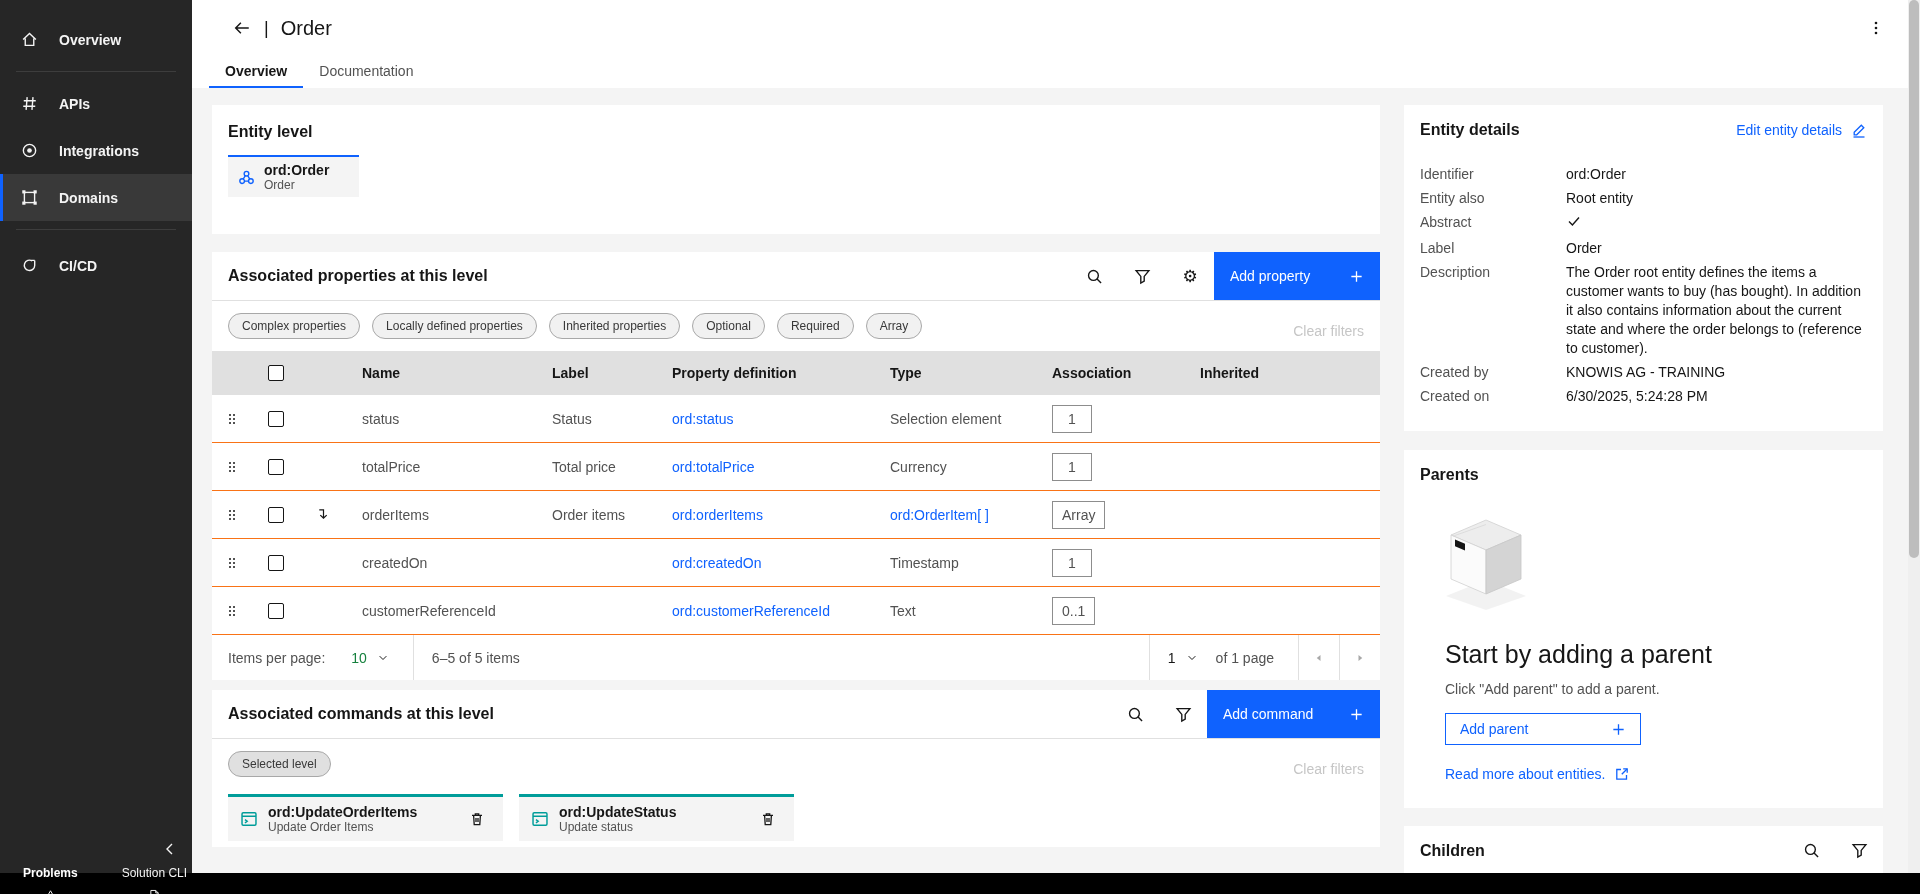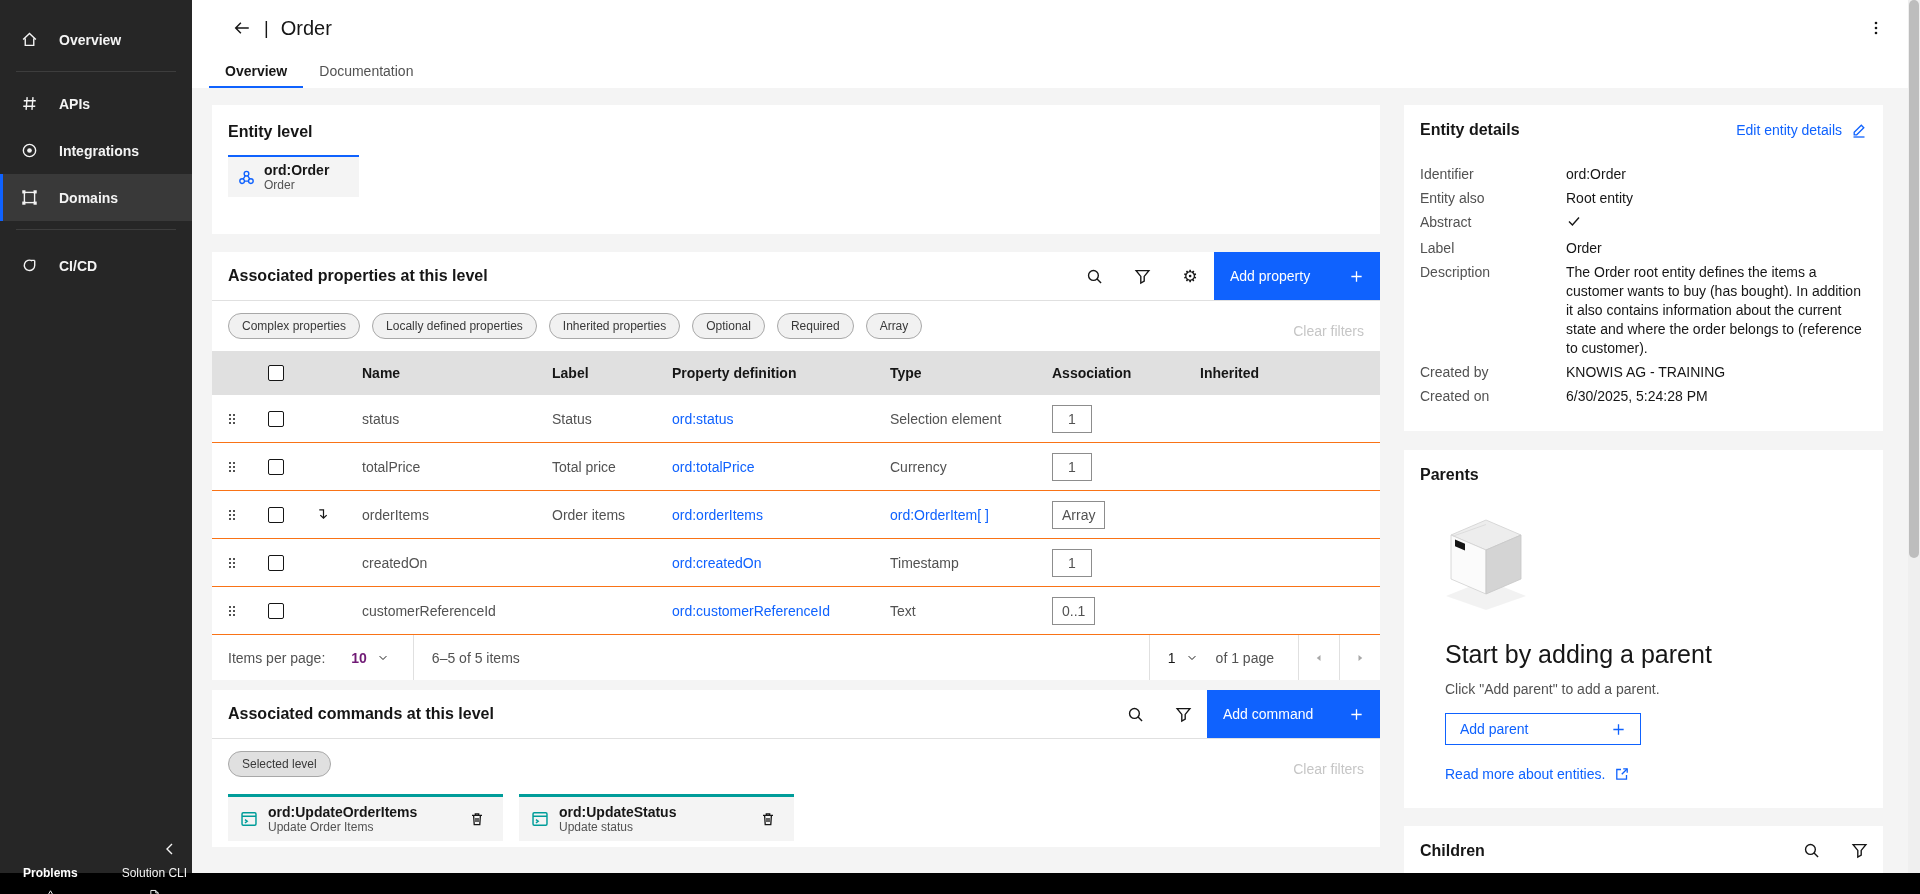--- a/index.html
+++ b/index.html
@@ -78,21 +78,21 @@
   .cell { padding-left:16px; overflow:hidden; white-space:nowrap; }
   .cell.cen { padding-left:0; display:flex; justify-content:center; }
   .cbx { width:16px; height:16px; border:1px solid #161616; border-radius:2px; background:#fff; display:inline-block; cursor:pointer; }
   .drag-ic { cursor:grab; }
   .tlink { color:#0f62fe; text-decoration:none; cursor:pointer; }
   .assoc-box { display:inline-flex; min-width:40px; height:28px; border:1px solid #8d8d8d; background:#fff; align-items:center; justify-content:center; font-size:14px; color:#525252; padding:0 9px; }
 
   
   .pagination { height:45px; display:flex; align-items:stretch; font-size:14px; color:#525252; }
   .pag-left { display:flex; align-items:center; padding-left:16px; }
-  .ipp-select { display:flex; align-items:center; gap:10px; margin-left:26px; color:#701a75; cursor:pointer;font-weight:bold; }
+  .ipp-select { display:flex; align-items:center; gap:10px; margin-left:26px; color:#15803d; cursor:pointer; }
   .pag-div { width:1px; background:#e0e0e0; margin-left:24px; }
   .pag-range { padding-left:18px; display:flex; align-items:center; }
   .pag-right { margin-left:auto; display:flex; align-items:stretch; }
   .pag-sep { width:1px; background:#e0e0e0; }
   .page-select { display:flex; align-items:center; gap:10px; padding:0 18px; color:#161616; cursor:pointer; }
   .of-page { display:flex; align-items:center; padding-right:24px; }
   .pag-btn { width:40px; display:flex; align-items:center; justify-content:center; cursor:default; }
 
   
   .card-commands { margin-bottom:0; }

